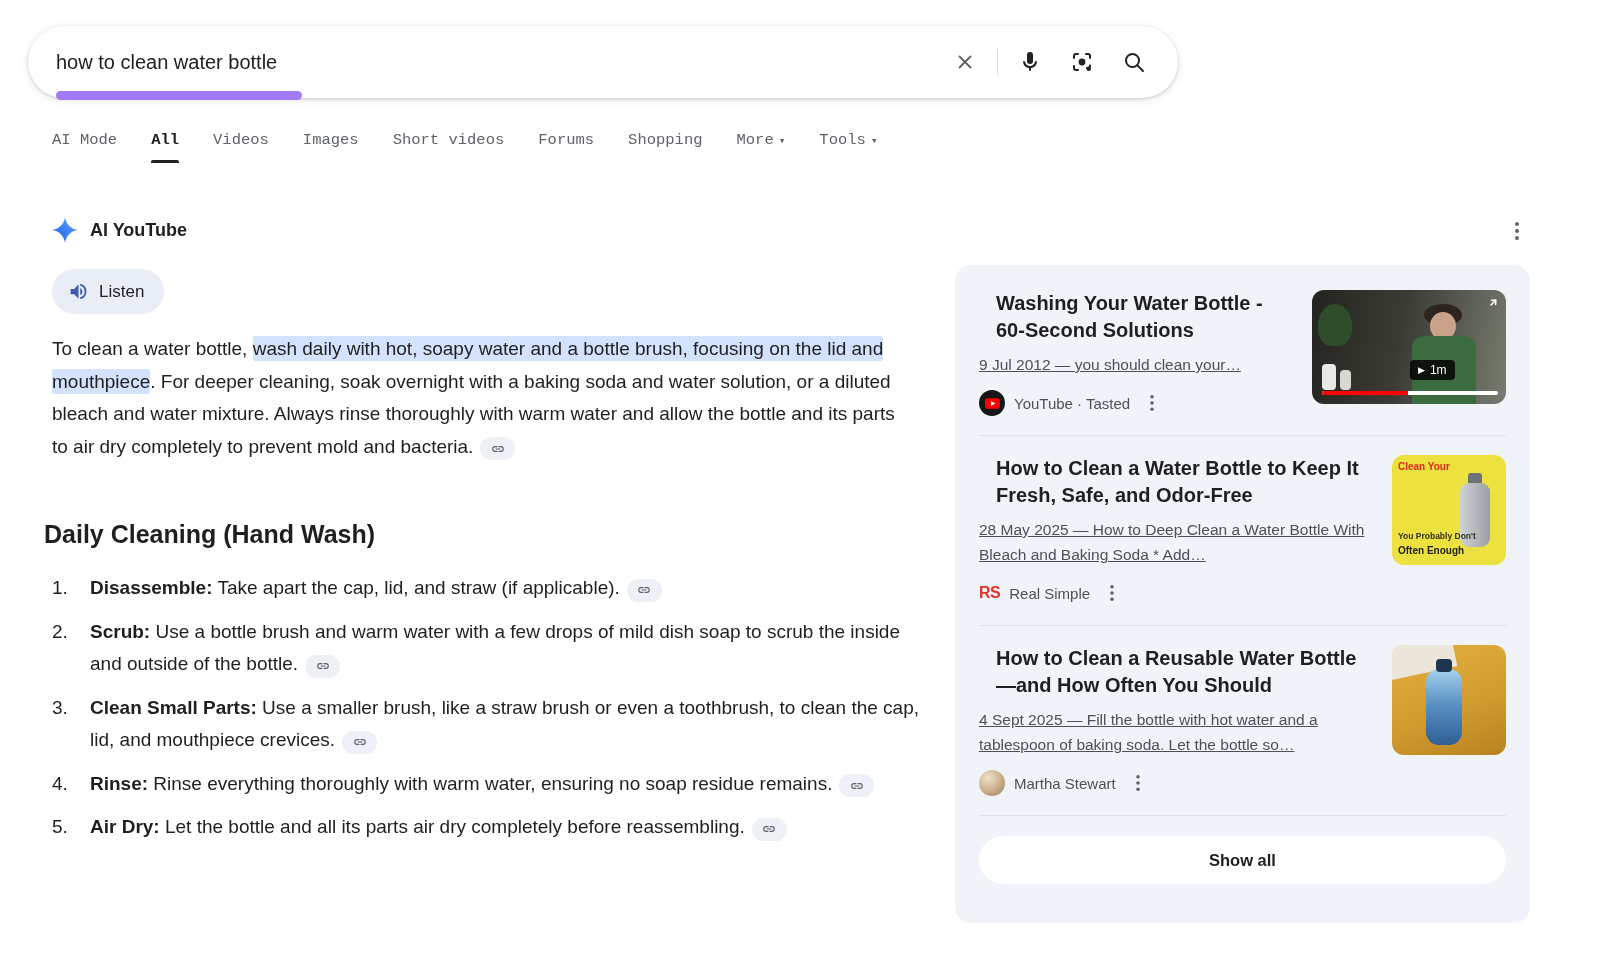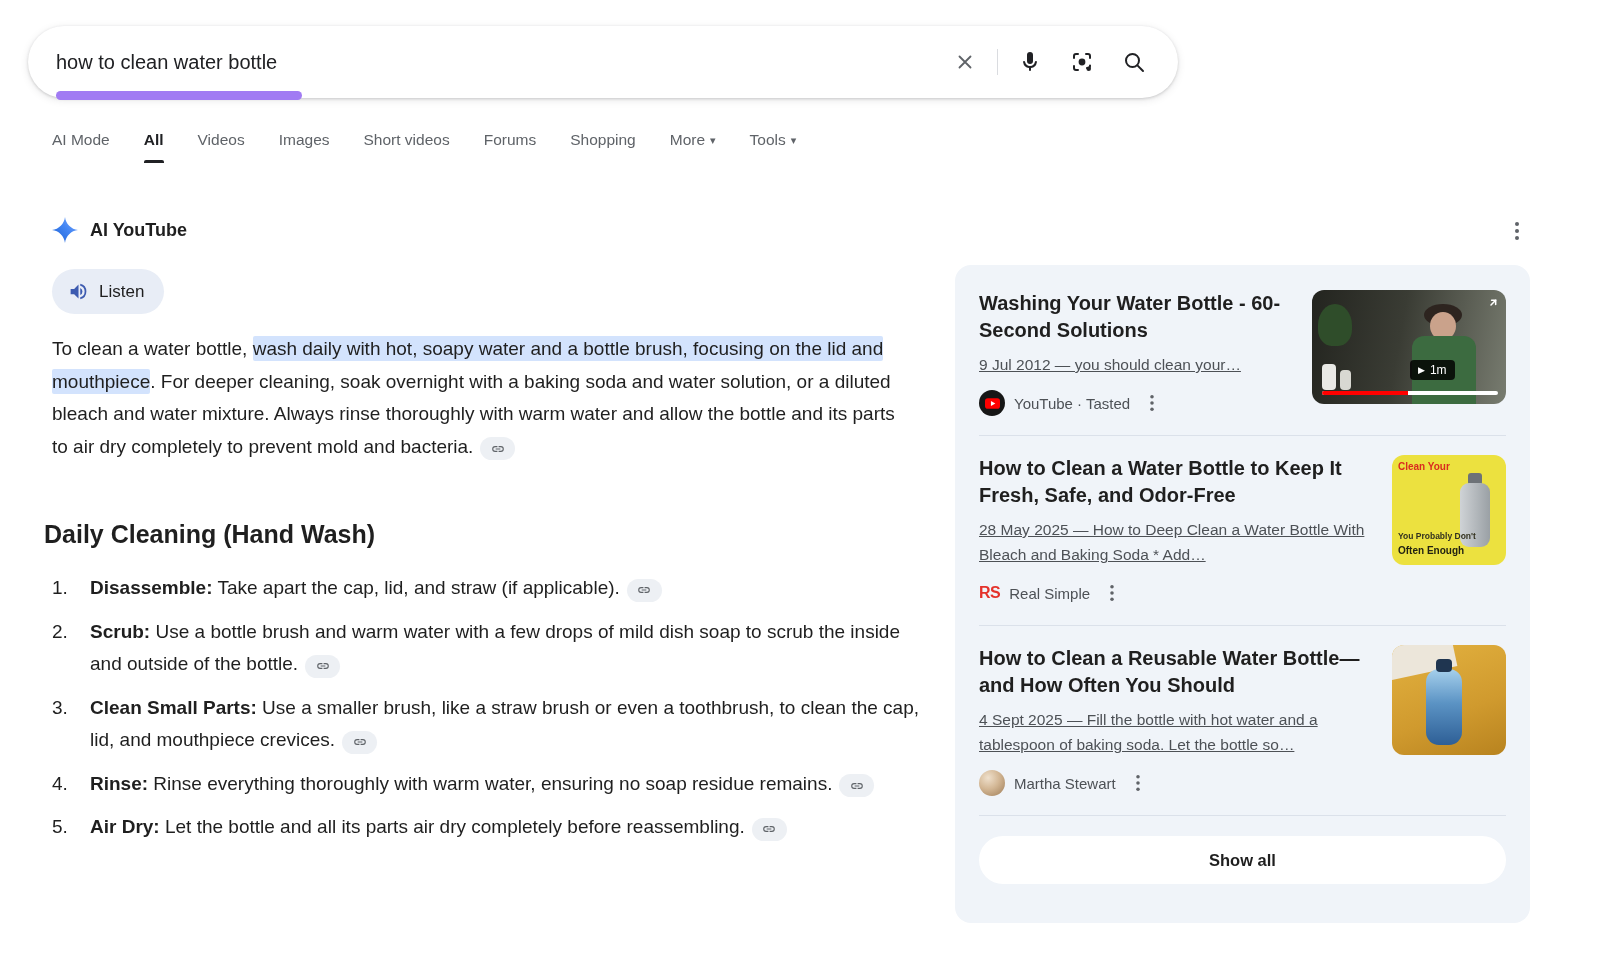--- a/index.html
+++ b/index.html
@@ -14,21 +14,21 @@
   .query { flex:1; font-size:20px; color:#202124; white-space:nowrap; overflow:hidden; cursor:text; }
   .sb-icons { display:flex; align-items:center; }
   .sb-btn { width:52px; height:48px; display:flex; align-items:center; justify-content:center; cursor:pointer; border-radius:50%; }
   .sb-divider { width:1px; height:26px; background:#dadce0; margin:0 6px; }
 
   .progress { position:absolute; left:56px; top:91px; width:246px; height:9px; border-radius:5px; background:#a17bf3; z-index:5; }
 
   
   .tabs { position:absolute; left:52px; top:131px; display:flex; gap:34px; font-size:15.5px; color:#5f6368; }
   .tab { display:inline-block; cursor:pointer; }
-  .tab-inner { display:flex; align-items:center; gap:5px; }
+  .tab-inner { display:flex; align-items:center; gap:5px;font-family:Liberation Mono, monospace; }
   .tab.active { color:#202124; font-weight:bold; }
   .tab.active::after { content:""; display:block; height:3px; background:#202124; border-radius:2px 2px 0 0; margin-top:11px; }
   .chev { font-size:11px; color:#5f6368; }
 
   
   .aio-header { position:absolute; left:52px; top:217px; display:flex; align-items:center; gap:12px; }
   .aio-title { font-size:18px; font-weight:bold; color:#1f1f1f; }
   .page-kebab { position:absolute; left:1502px; top:216px; width:30px; height:30px; display:flex; align-items:center; justify-content:center; cursor:pointer; border-radius:50%; }
 
   .listen { position:absolute; left:52px; top:269px; height:45px; padding:0 20px 0 16px; border-radius:23px;
@@ -45,21 +45,21 @@
   .steps { position:absolute; left:52px; top:572px; width:872px; font-size:19px; line-height:32.5px; }
   .step { display:flex; margin-bottom:11px; }
   .step-num { width:38px; flex:none; }
   .step-body b { font-weight:bold; }
 
   
   .sources-panel { position:absolute; left:955px; top:265px; width:575px; height:658px; background:#f0f4f9;
     border-radius:16px; padding:25px 24px 22px 24px; }
   .card { display:flex; gap:16px; }
   .card-text { flex:1; min-width:0; }
-  .card-title { font-size:20px; font-weight:bold; line-height:26.5px; color:#1f1f1f; cursor:pointer; }
+  .card-title { font-size:20px; font-weight:bold; line-height:26.5px; color:#1f1f1f; cursor:pointer;margin-left:17px; }
   .card-snippet { margin-top:9px; font-size:15.5px; line-height:25px; color:#4d5156;text-decoration:underline; }
   .card-source { margin-top:13px; display:flex; align-items:center; gap:9px; font-size:15px; color:#4d5156; }
   .kebab-btn { width:26px; height:26px; display:flex; align-items:center; justify-content:center; cursor:pointer; border-radius:50%; }
   .divider { border-top:1px solid #dbe1ea; margin:19px 0; }
 
   .yt-avatar { width:26px; height:26px; border-radius:50%; background:#161616; display:flex; align-items:center; justify-content:center; flex:none; }
   .rs-logo { font-size:16px; font-weight:bold; color:#e4322b; letter-spacing:-0.5px; }
   .ms-avatar { width:26px; height:26px; border-radius:50%; flex:none;
     background:radial-gradient(circle at 35% 30%, #efe0cc 0%, #d3b795 45%, #9d7b55 100%); }
 

